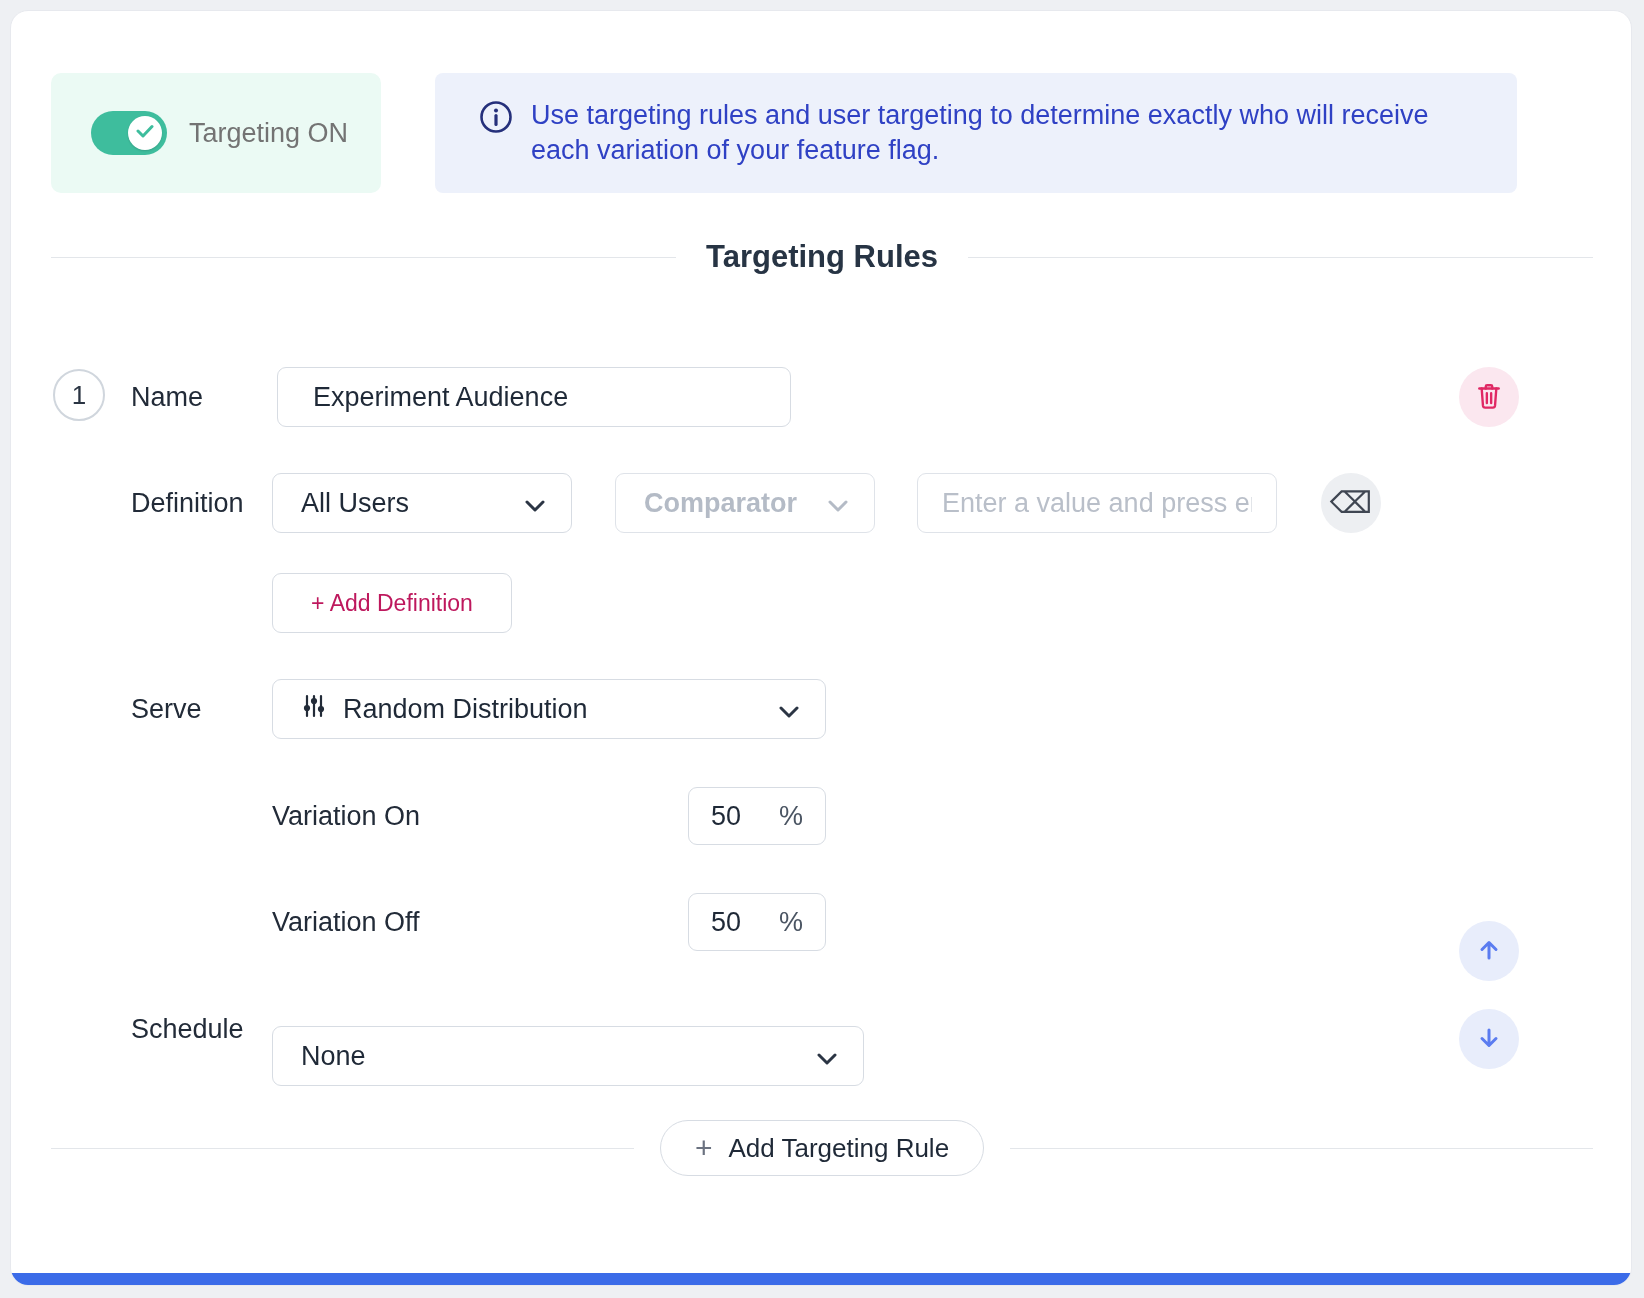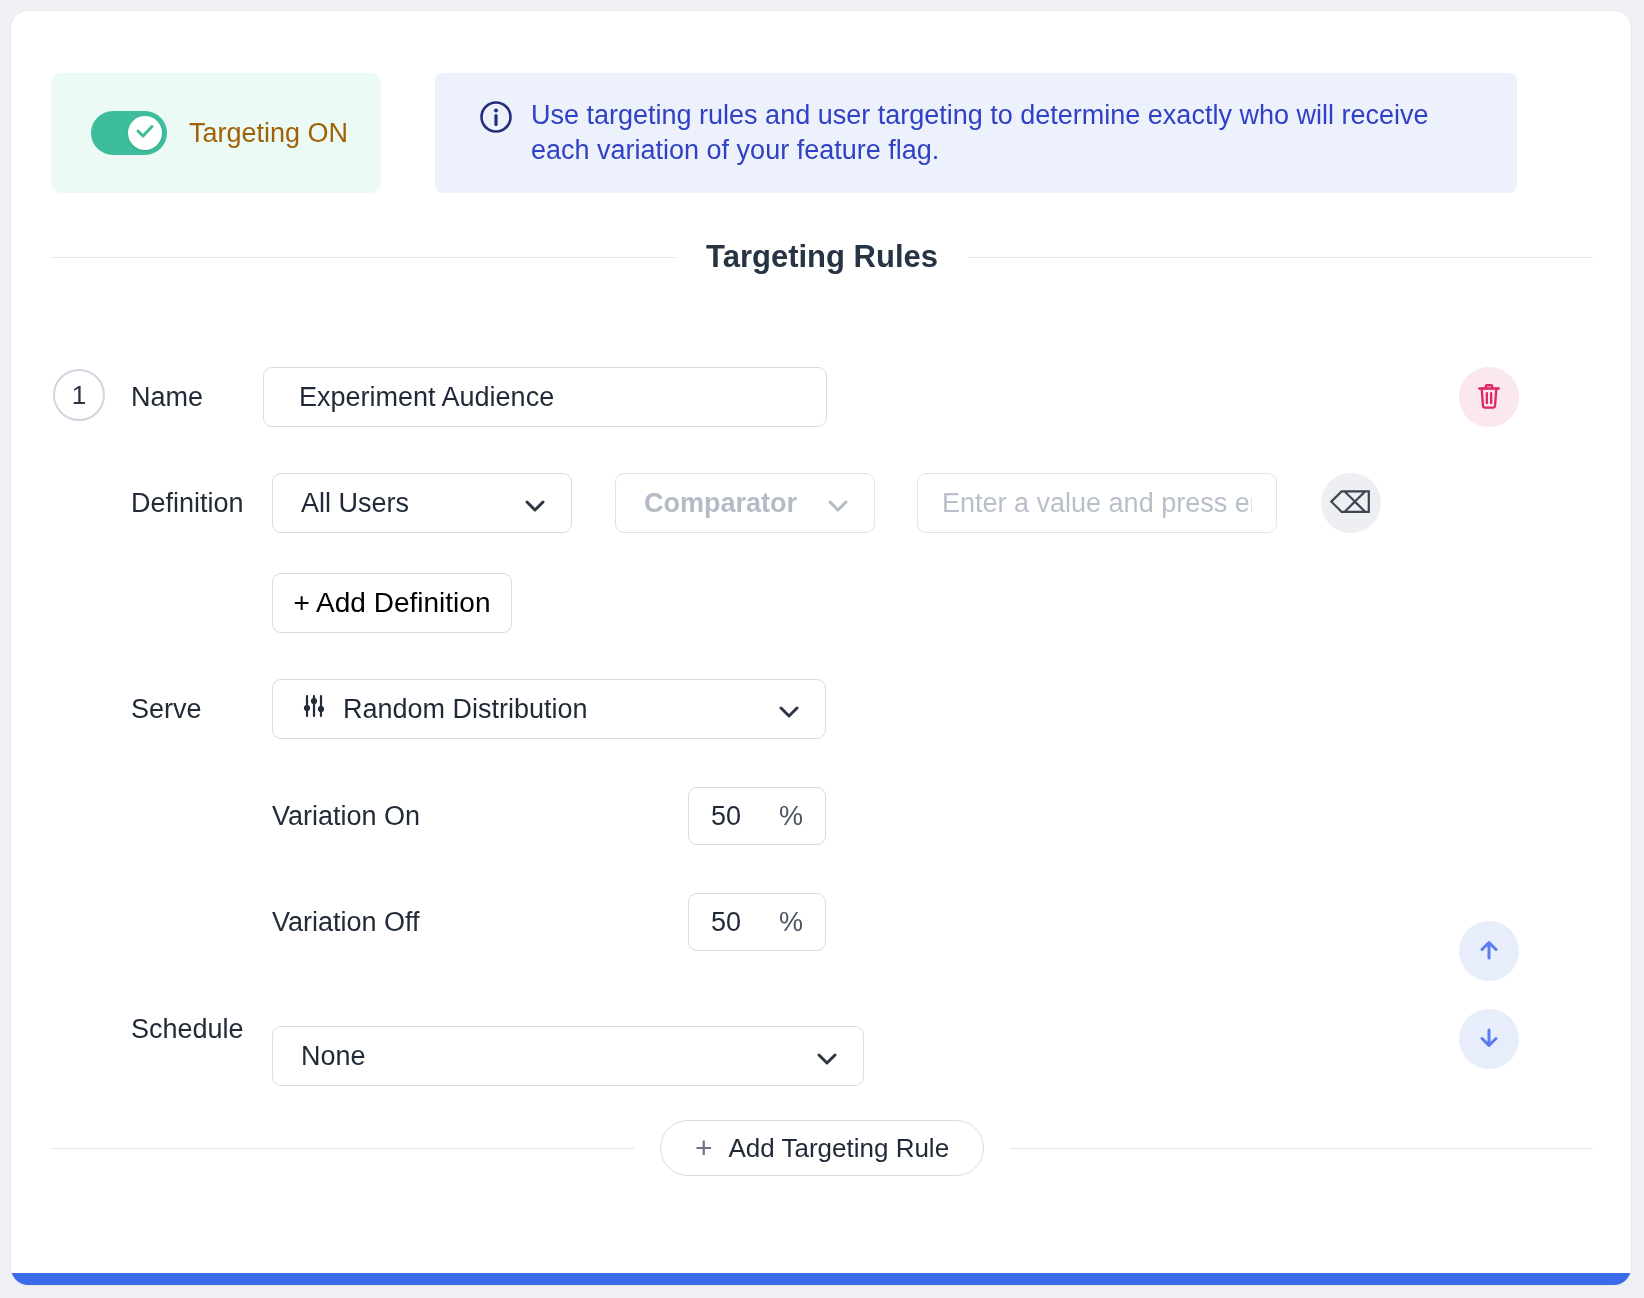--- a/index.html
+++ b/index.html
@@ -31,21 +31,21 @@
     background: #3ebd9d; position: relative; cursor: pointer;
     flex: 0 0 auto;
   }
   .toggle-knob {
     position: absolute; right: 5px; top: 5px;
     width: 34px; height: 34px; border-radius: 50%;
     background: #ffffff; display: flex; align-items: center; justify-content: center;
     box-shadow: 0 1px 2px rgba(0,0,0,.15);
   }
   .toggle-label {
-    margin-left: 22px; font-size: 27px; font-weight: 500; color: #a16207;
+    margin-left: 22px; font-size: 27px; font-weight: 500; color: #737373;
     white-space: nowrap;
   }
   .info-banner {
     left: 424px; top: 62px; width: 1082px; height: 120px;
     background: #edf1fb; border-radius: 8px;
     display: flex; align-items: flex-start; padding: 25px 30px 0 44px;
   }
   .info-icon { flex: 0 0 auto; margin-top: 2px; }
   .info-text {
     margin-left: 18px; font-size: 27px; line-height: 35px;
@@ -85,21 +85,21 @@
   input.ctrl::placeholder { color: #b9bfc9; }
   .select {
     justify-content: space-between;
     padding: 0 26px 0 28px;
     cursor: pointer; font-weight: 400;
   }
   .select.disabled { color: #b4bbc6; border-color: #dfe3e9; cursor: default; font-weight: 700; }
   .select .select-left { display: flex; align-items: center; gap: 16px; }
   .btn-outline {
     background: #ffffff; border: 1px solid #d7dce3; border-radius: 9px;
-    font-size: 28px; font-weight: 500; color: #000000;
+    font-size: 23px; font-weight: 500; color: #be185d;
     display: flex; align-items: center; justify-content: center;
     cursor: pointer; font-family: "Liberation Sans", sans-serif;
   }
   .circle-btn {
     width: 60px; height: 60px; border-radius: 50%;
     border: none; display: flex; align-items: center; justify-content: center;
     cursor: pointer;
   }
   .circle-btn.danger { background: #fbe7ef; }
   .circle-btn.gray { background: #edeff2; }
@@ -170,21 +170,21 @@
         <circle cx="17" cy="10.5" r="2" fill="#25307b"></circle>
         <path d="M17 15.5 V24.5" stroke="#25307b" stroke-width="3.2" stroke-linecap="round"></path>
       </svg>
     </span>
     <p class="info-text">Use targeting rules and user targeting to determine exactly who will receive each variation of your feature flag.</p>
   </div>
 
   <div class="abs rule-number">1</div>
 
   <div class="abs field-label" style="left:120px; top:356px;">Name</div>
-  <input class="abs ctrl" style="left: 252px; top: 356px; width: 564px; height: 60px; padding-left: 35px;" type="text" value="Experiment Audience">
+  <input class="abs ctrl" style="left: 266px; top: 356px; width: 514px; height: 60px; padding-left: 35px;" type="text" value="Experiment Audience">
   <button class="abs circle-btn danger" style="left:1448px; top:356px;">
     <span>
       <svg width="26" height="28" viewBox="0 0 24 26">
         <path d="M3 6 H21" stroke="#e02864" stroke-width="2.2" stroke-linecap="round" fill="none"></path>
         <path d="M9 6 V4.2 Q9 3 10.2 3 H13.8 Q15 3 15 4.2 V6" stroke="#e02864" stroke-width="2.2" fill="none" stroke-linecap="round"></path>
         <path d="M5.2 6 L6.4 22 Q6.6 23.8 8.4 23.8 H15.6 Q17.4 23.8 17.6 22 L18.8 6" stroke="#e02864" stroke-width="2.2" fill="none" stroke-linecap="round" stroke-linejoin="round"></path>
         <path d="M10 10.5 V19.5 M14 10.5 V19.5" stroke="#e02864" stroke-width="2.2" stroke-linecap="round" fill="none"></path>
       </svg>
     </span>
   </button>

